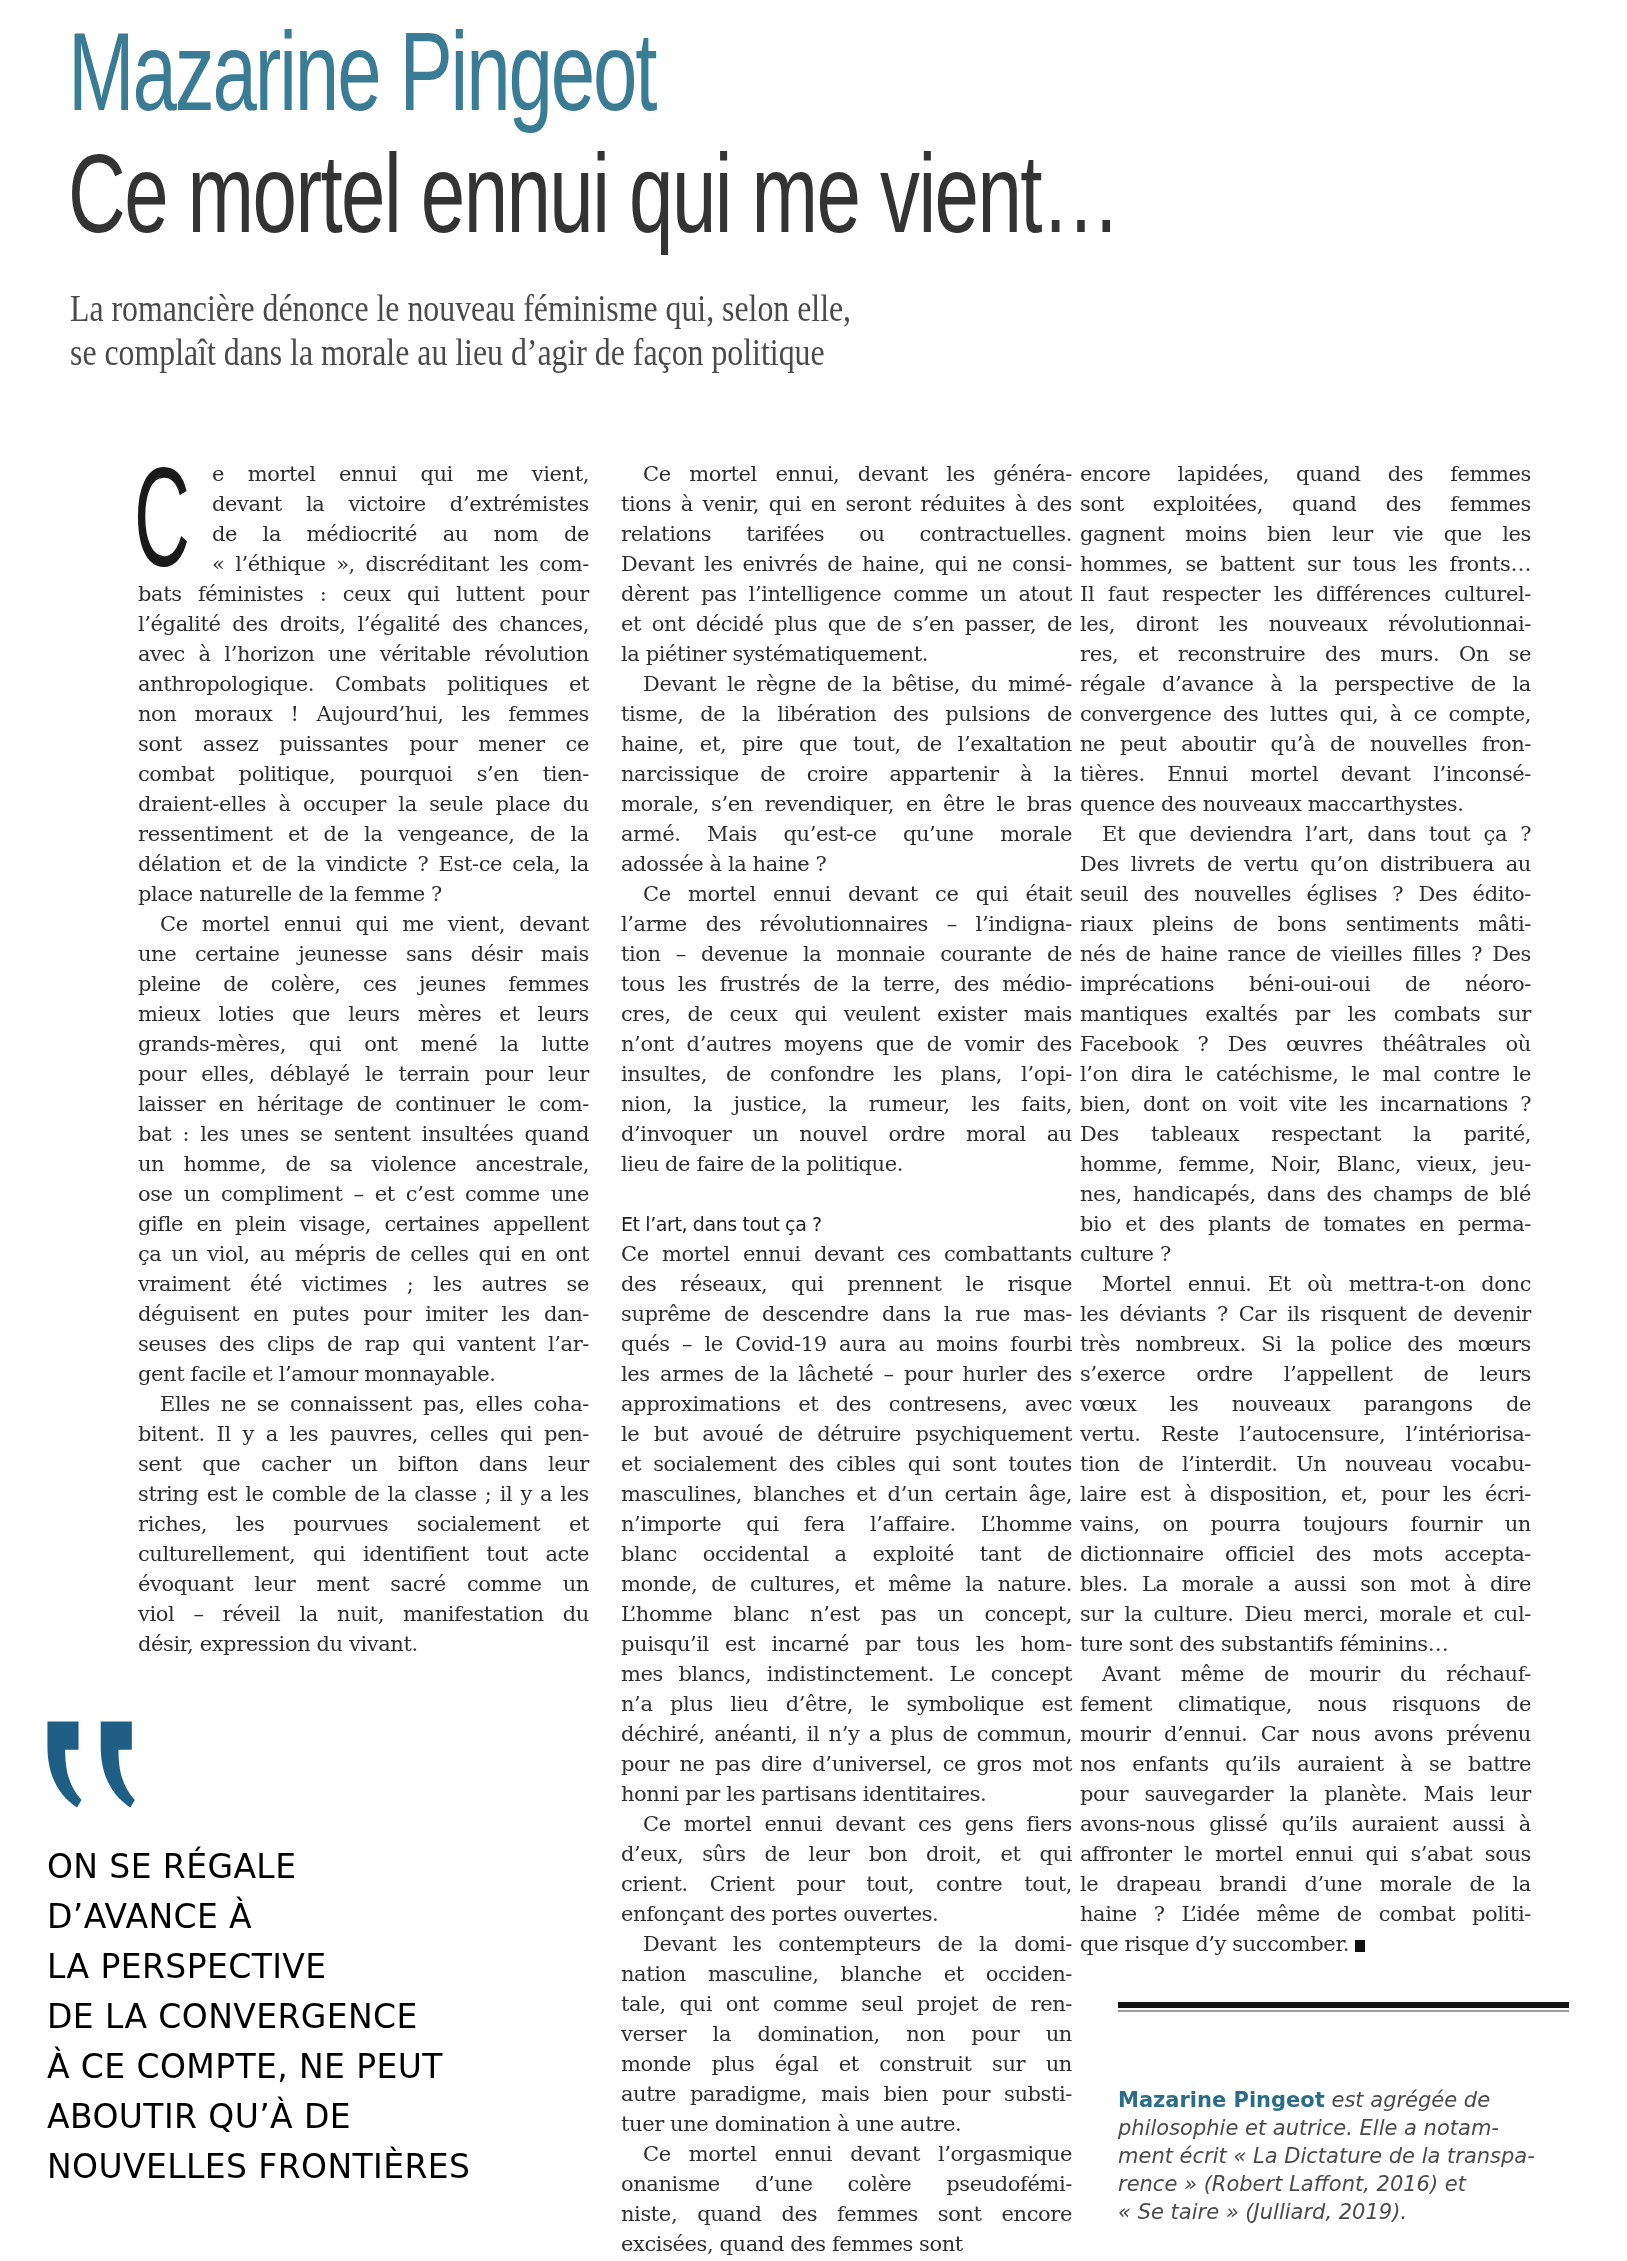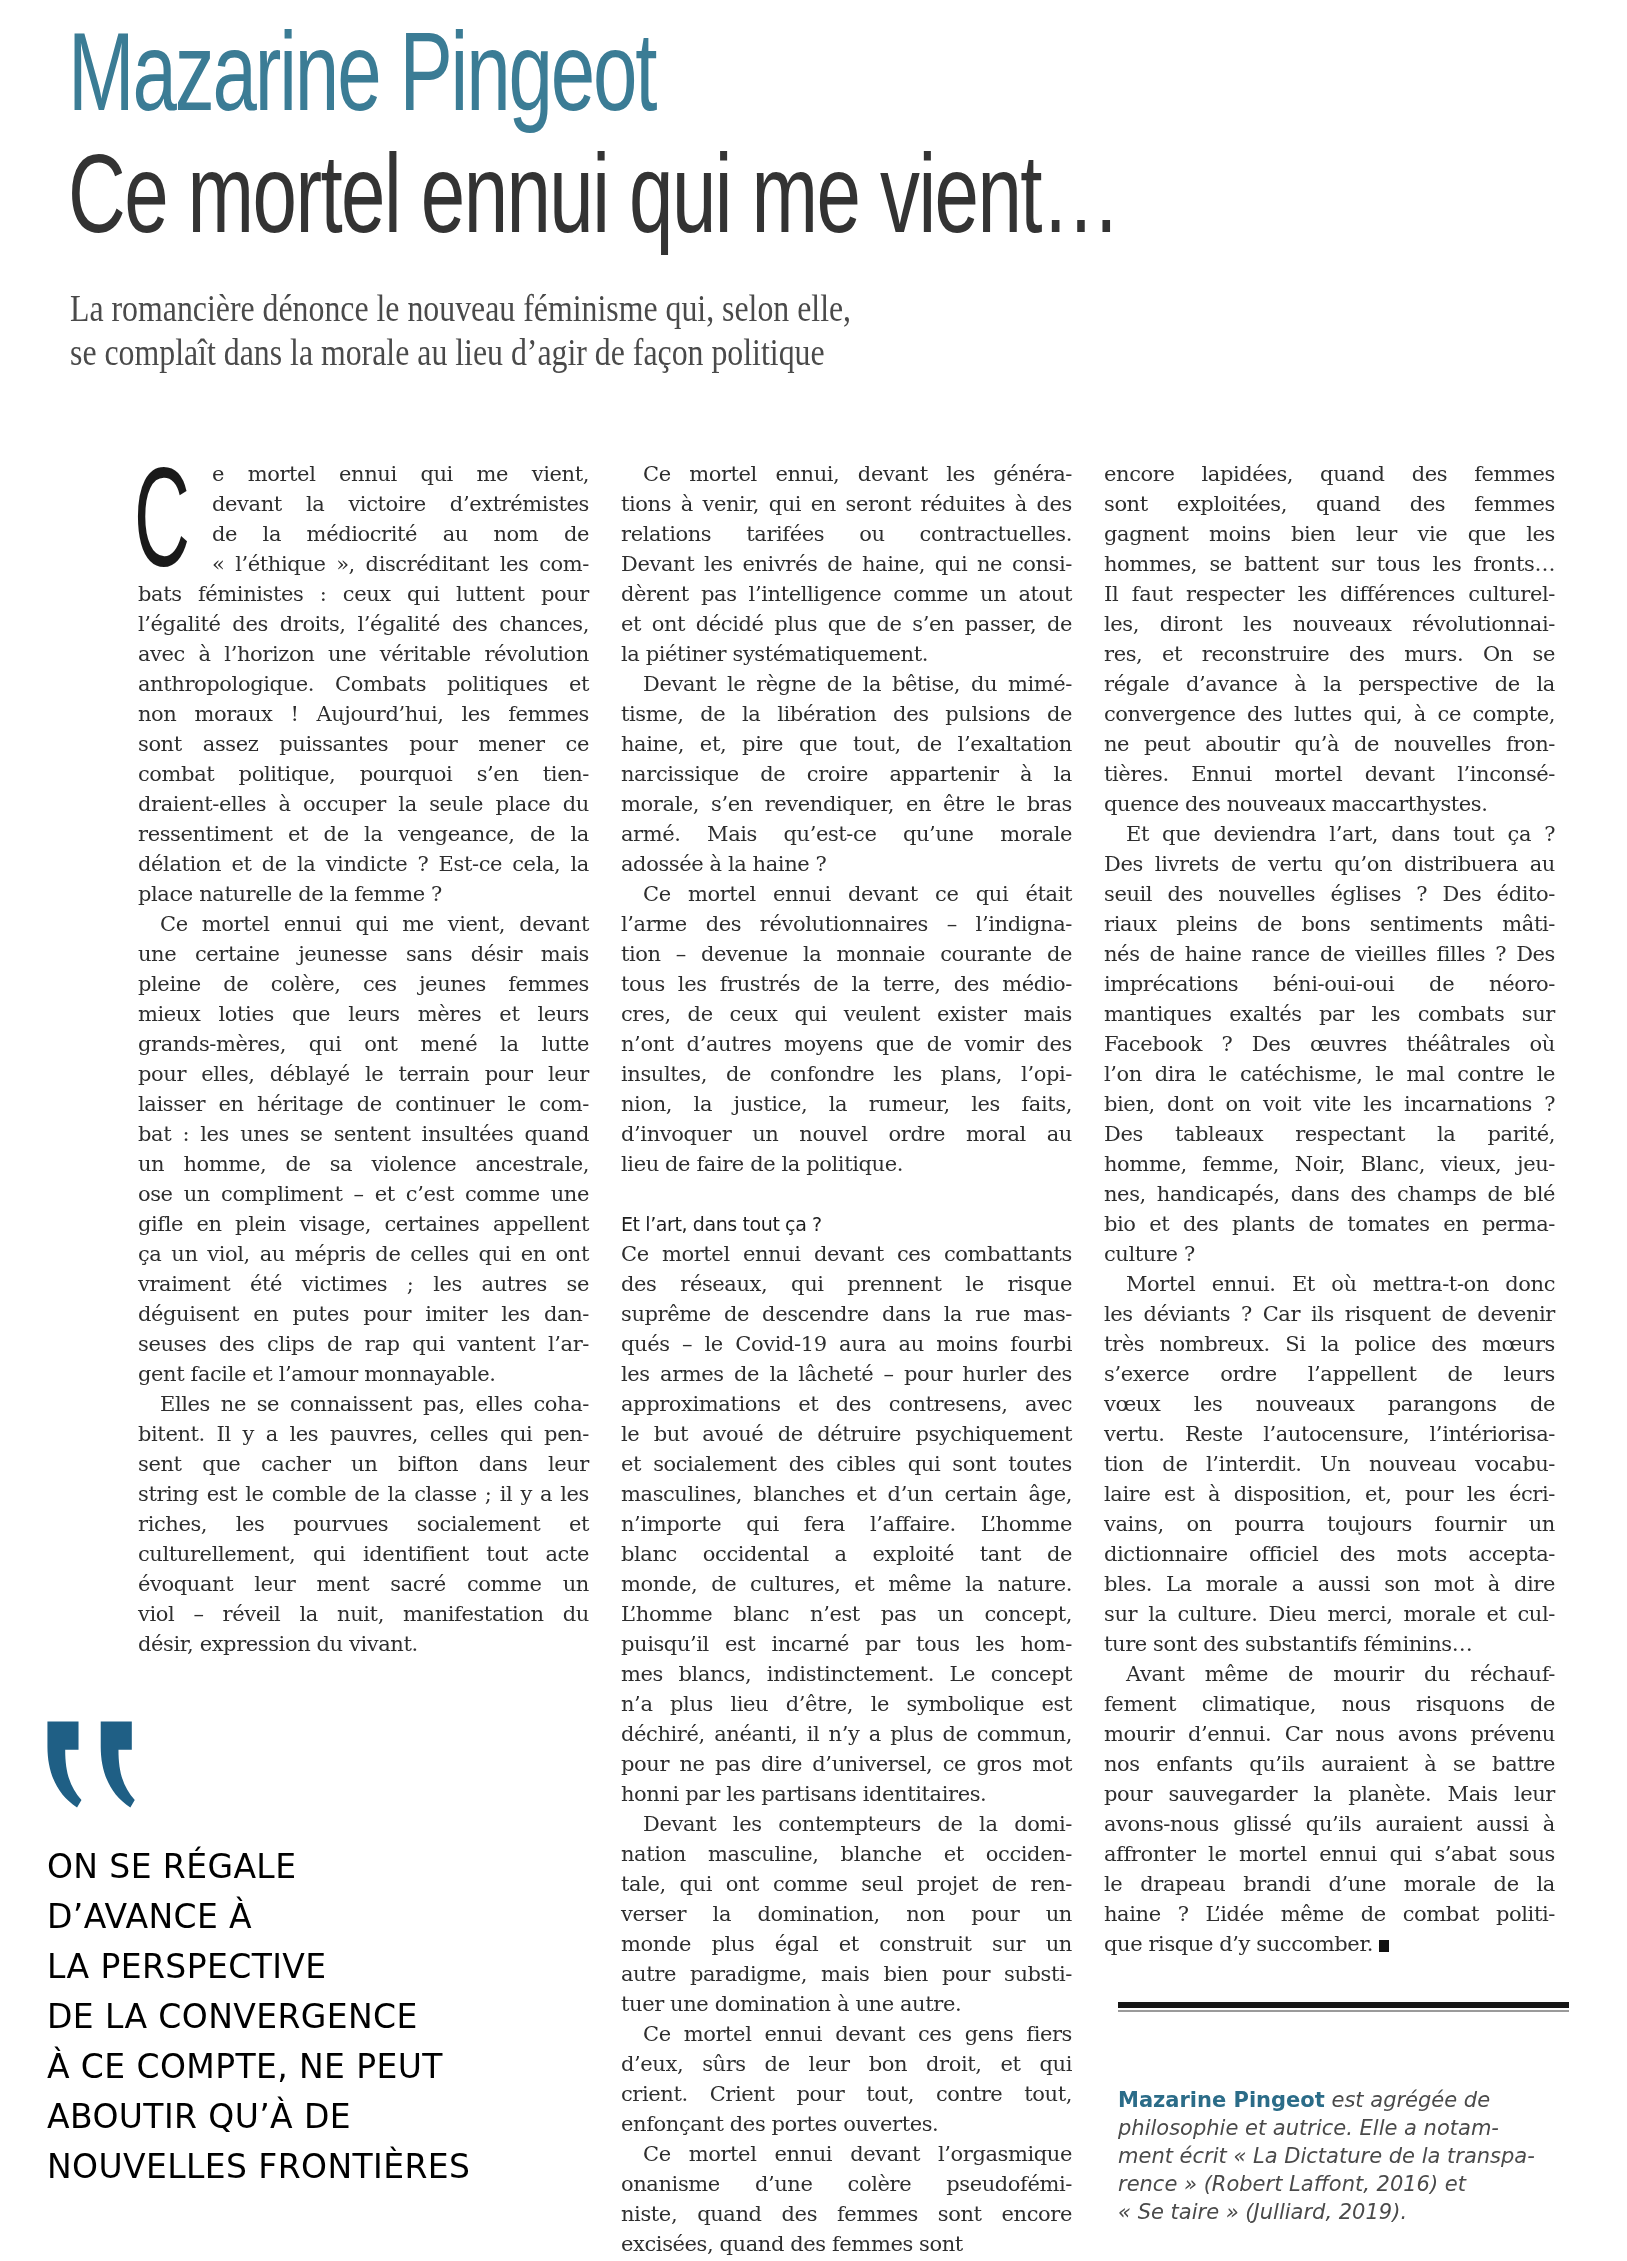--- a/index.html
+++ b/index.html
@@ -23,21 +23,21 @@
     color:#4a4a4a; transform:scaleX(0.86); transform-origin:left top;
   }
   .deck div { white-space:nowrap; }
   .col {
     position:absolute; top:459px; width:451px;
     font-family:"DejaVu Serif", serif; font-size:21px; line-height:30px;
     color:#2e2e2e; text-align:justify; hyphens:manual;
   }
   .col1 { left:138px; }
   .col2 { left:621px; }
-  .col3 { left:1104px; }
+  .col3 { left:1080px; }
   .col .l { display:block; text-align:justify; text-align-last:justify; white-space:normal; letter-spacing:-0.4px; }
   .col .l.last { text-align-last:left; }
   .col .l.ind { padding-left:22px; }
   .dropcap-wrap { position:relative; }
   .dropcap {
     position:absolute; left:-4.4px; top:3px;
     font-family:"Liberation Sans", sans-serif; font-size:141px; line-height:111px;
     color:#1a1a1a; transform:scaleX(0.55); transform-origin:left top;
   }
   .dc-line { padding-left:74px; }
@@ -181,33 +181,33 @@
         <span class="l">monde, de cultures, et même la nature.</span>
         <span class="l">L’homme blanc n’est pas un concept,</span>
         <span class="l">puisqu’il est incarné par tous les hom-</span>
         <span class="l">mes blancs, indistinctement. Le concept</span>
         <span class="l">n’a plus lieu d’être, le symbolique est</span>
         <span class="l">déchiré, anéanti, il n’y a plus de commun,</span>
         <span class="l">pour ne pas dire d’universel, ce gros mot</span>
         <span class="l last">honni par les partisans identitaires.</span>
       </div>
       <div>
+        <span class="l ind">Ce mortel ennui devant ces gens fiers</span>
+        <span class="l">d’eux, sûrs de leur bon droit, et qui</span>
+        <span class="l">crient. Crient pour tout, contre tout,</span>
+        <span class="l last">enfonçant des portes ouvertes.</span>
+      </div>
+      <div>
         <span class="l ind">Devant les contempteurs de la domi-</span>
         <span class="l">nation masculine, blanche et occiden-</span>
         <span class="l">tale, qui ont comme seul projet de ren-</span>
         <span class="l">verser la domination, non pour un</span>
         <span class="l">monde plus égal et construit sur un</span>
         <span class="l">autre paradigme, mais bien pour substi-</span>
         <span class="l last">tuer une domination à une autre.</span>
-      </div>
-      <div>
-        <span class="l ind">Ce mortel ennui devant ces gens fiers</span>
-        <span class="l">d’eux, sûrs de leur bon droit, et qui</span>
-        <span class="l">crient. Crient pour tout, contre tout,</span>
-        <span class="l last">enfonçant des portes ouvertes.</span>
       </div>
       <div>
         <span class="l ind">Ce mortel ennui devant l’orgasmique</span>
         <span class="l">onanisme d’une colère pseudofémi-</span>
         <span class="l">niste, quand des femmes sont encore</span>
         <span class="l last">excisées, quand des femmes sont</span>
       </div>
     </div>
 </div>
 

